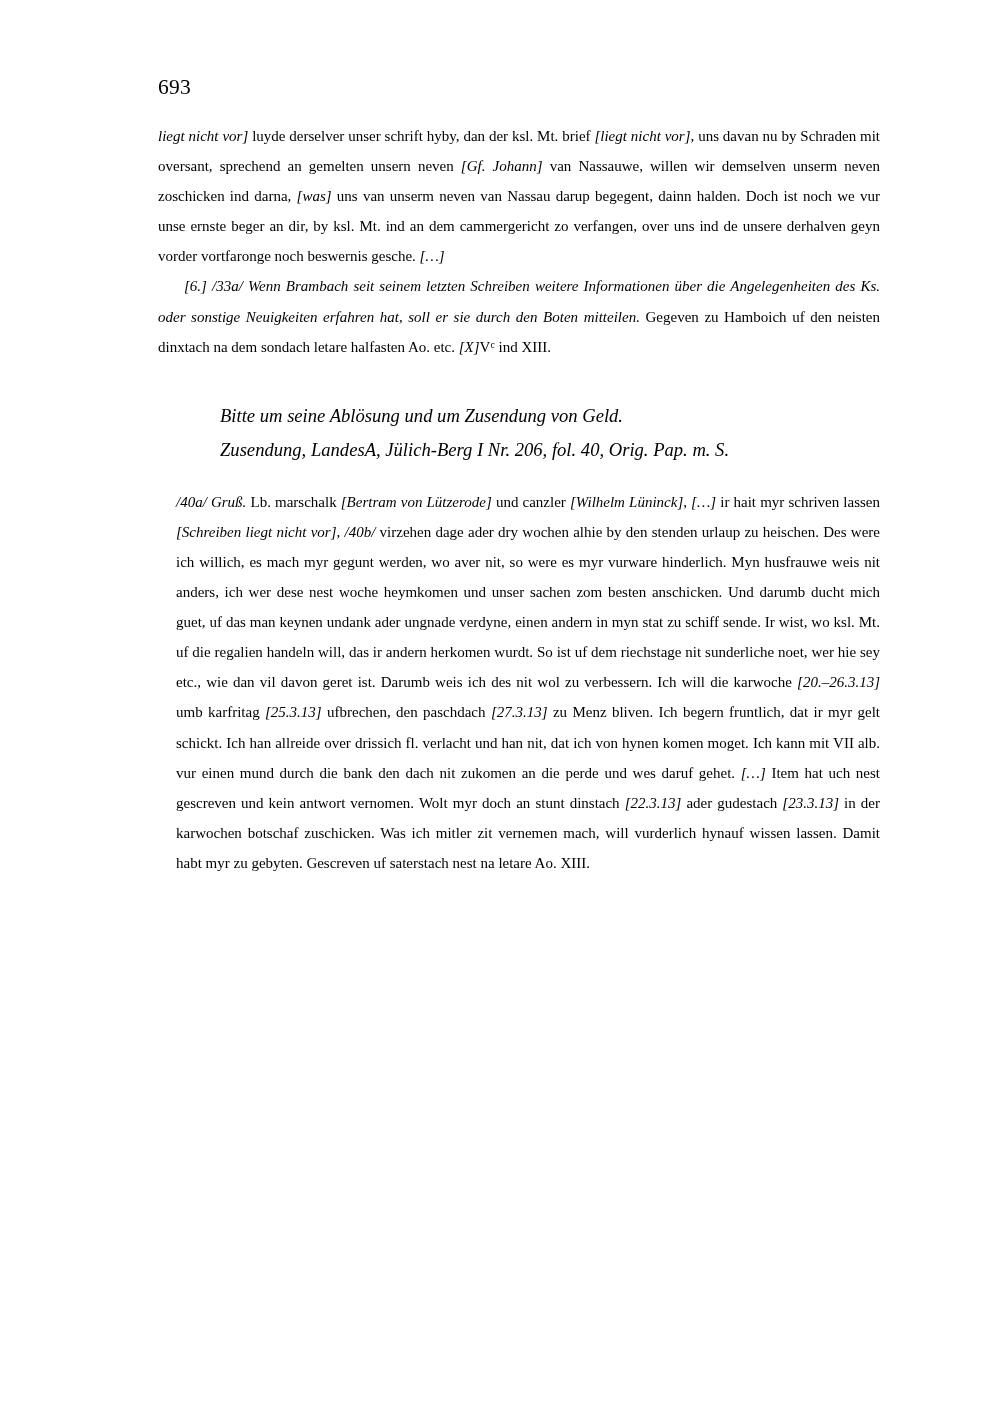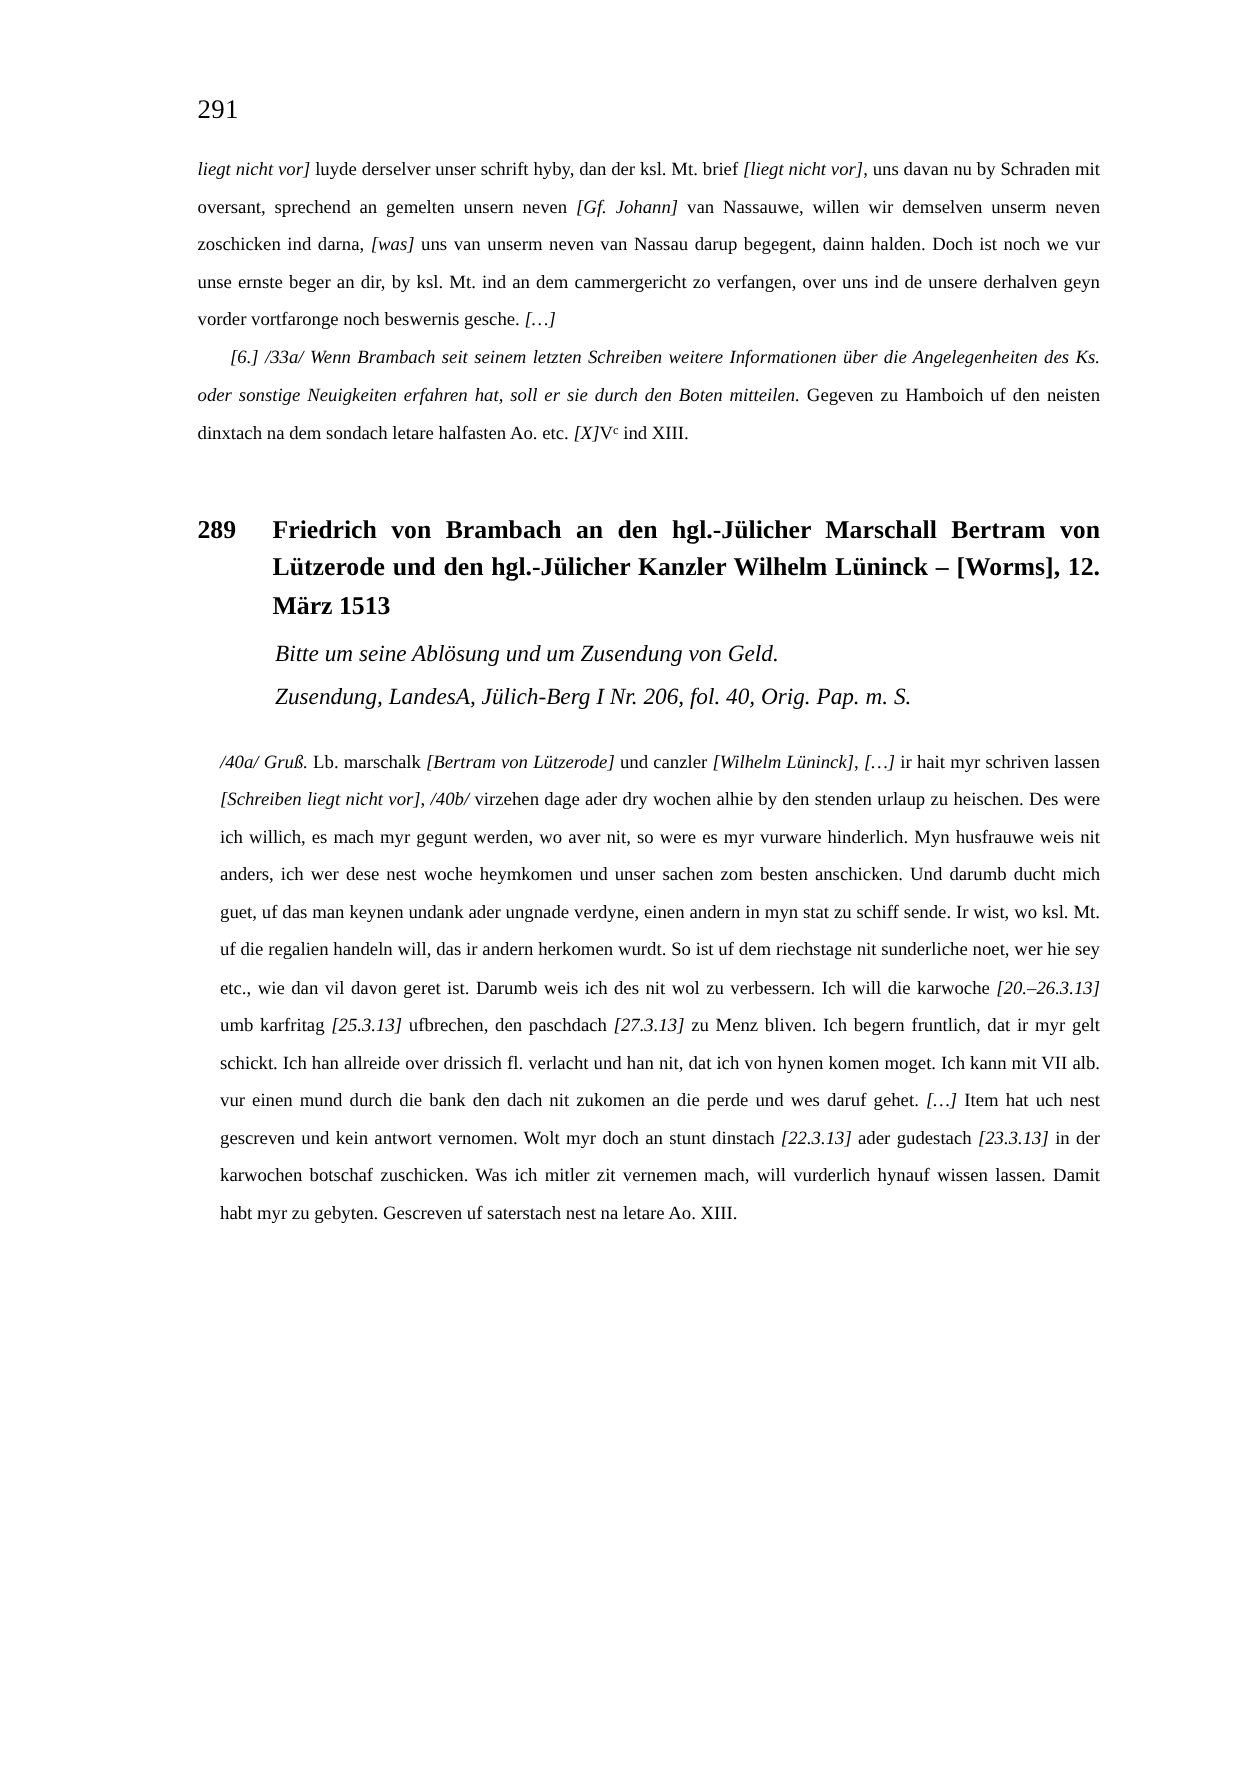--- a/index.html
+++ b/index.html
@@ -93,53 +93,49 @@
     left: 0;
     top: 0;
     font-weight: bold;
   }
   .doc-head .title-text {
     display: block;
   }
 
   
   .regest-block {
-    margin-top: 10px;
+    margin-top: 40px;
     padding-left: 62px;
   }
   .regest, .source {
     font-style: italic;
     font-size: 18.6px;
     line-height: 28px;
     margin: 0;
     text-align: left;
   }
   .source { margin-top: 6px; }
 
   .body-block { margin-top: 23px; margin-left: 18px; }
 </style>
 </head>
 <body>
 
 <div class="page">
 
   <div class="running-head">
-    <span class="folio-number">291</span>
+    <span class="folio-number">693</span>
   </div>
 
   <div class="column">
 
     <p><i>liegt nicht vor]</i><span> luyde derselver unser schrift hyby, dan der ksl. Mt. brief </span><i>[liegt nicht vor]</i><span>, uns davan nu by Schraden mit oversant, sprechend an gemelten unsern neven </span><i>[Gf. Johann]</i><span> van Nassauwe, willen wir demselven unserm neven zoschicken ind darna, </span><i>[was]</i><span> uns van unserm neven van Nassau darup begegent, dainn halden. Doch ist noch we vur unse ernste beger an dir, by ksl. Mt. ind an dem cammergericht zo verfangen, over uns ind de unsere derhalven geyn vorder vortfaronge noch beswernis gesche. </span><i>[…]</i></p>
 
     <p class="indent"><i>[6.] /33a/ Wenn Brambach seit seinem letzten Schreiben weitere Informationen über die Angelegenheiten des Ks. oder sonstige Neuigkeiten erfahren hat, soll er sie durch den Boten mitteilen.</i><span> Gegeven zu Hamboich uf den neisten dinxtach na dem sondach letare halfasten Ao. etc. </span><i>[X]</i><span>V</span><sup>c</sup><span> ind XIII.</span></p>
 
-    <div class="doc-head">
-      <span class="num">289</span>
-      <span class="title-text">Friedrich von Brambach an den hgl.-Jülicher Marschall Bertram von Lützerode und den hgl.-Jülicher Kanzler Wilhelm Lüninck – [Worms], 12. März 1513</span>
-    </div>
 
     <div class="regest-block">
       <p class="regest">Bitte um seine Ablösung und um Zusendung von Geld.</p>
       <p class="source">Zusendung, LandesA, Jülich-Berg I Nr. 206, fol. 40, Orig. Pap. m. S.</p>
     </div>
 
     <div class="body-block">
       <p><i>/40a/ Gruß.</i><span> Lb. marschalk </span><i>[Bertram von Lützerode]</i><span> und canzler </span><i>[Wilhelm Lüninck]</i><span>, </span><i>[…]</i><span> ir hait myr schriven lassen </span><i>[Schreiben liegt nicht vor]</i><span>, </span><i>/40b/</i><span> virzehen dage ader dry wochen alhie by den stenden urlaup zu heischen. Des were ich willich, es mach myr gegunt werden, wo aver nit, so were es myr vurware hinderlich. Myn husfrauwe weis nit anders, ich wer dese nest woche heymkomen und unser sachen zom besten anschicken. Und darumb ducht mich guet, uf das man keynen undank ader ungnade verdyne, einen andern in myn stat zu schiff sende. Ir wist, wo ksl. Mt. uf die regalien handeln will, das ir andern herkomen wurdt. So ist uf dem riechstage nit sunderliche noet, wer hie sey etc., wie dan vil davon geret ist. Darumb weis ich des nit wol zu verbessern. Ich will die karwoche </span><i>[20.–26.3.13]</i><span> umb karfritag </span><i>[25.3.13]</i><span> ufbrechen, den paschdach </span><i>[27.3.13]</i><span> zu Menz bliven. Ich begern fruntlich, dat ir myr gelt schickt. Ich han allreide over drissich fl. verlacht und han nit, dat ich von hynen komen moget. Ich kann mit VII alb. vur einen mund durch die bank den dach nit zukomen an die perde und wes daruf gehet. </span><i>[…]</i><span> Item hat uch nest gescreven und kein antwort vernomen. Wolt myr doch an stunt dinstach </span><i>[22.3.13]</i><span> ader gudestach </span><i>[23.3.13]</i><span> in der karwochen botschaf zuschicken. Was ich mitler zit vernemen mach, will vurderlich hynauf wissen lassen. Damit habt myr zu gebyten. Gescreven uf saterstach nest na letare Ao. XIII.</span></p>
     </div>
 

